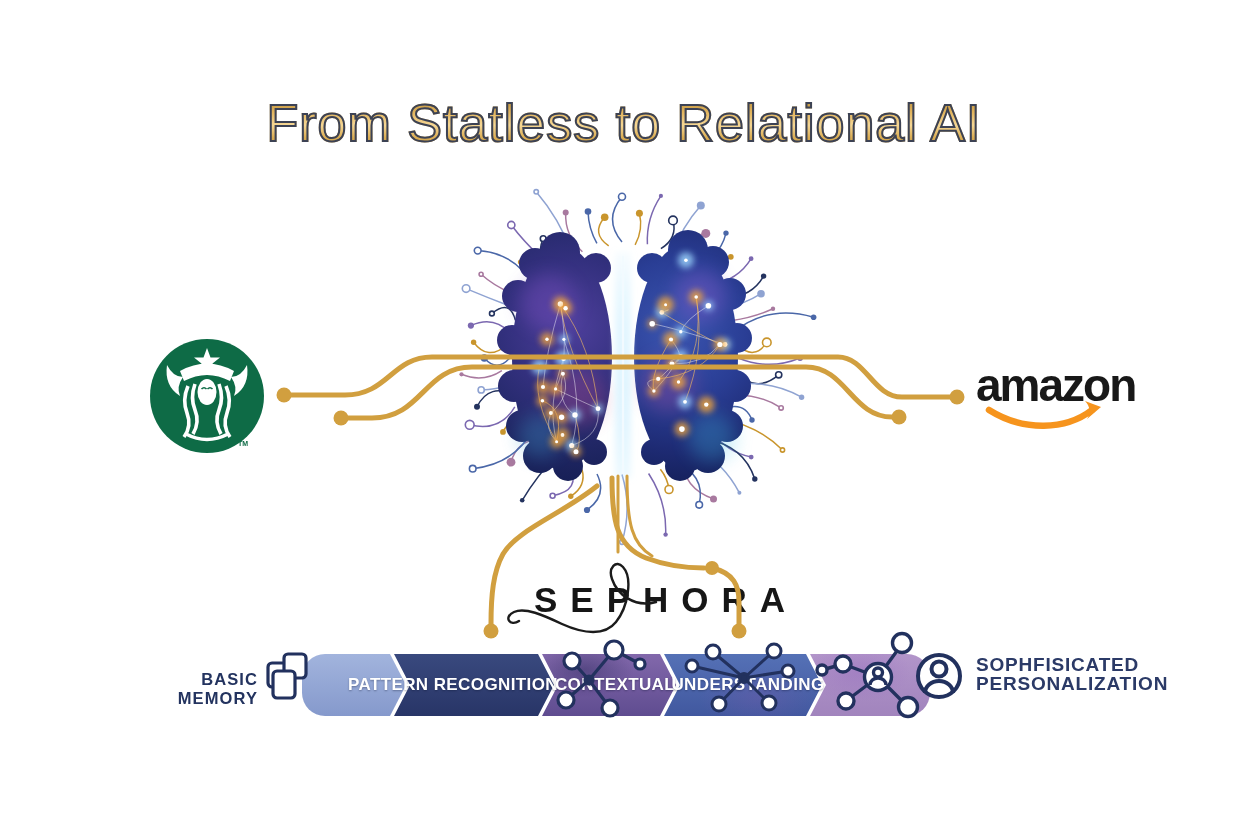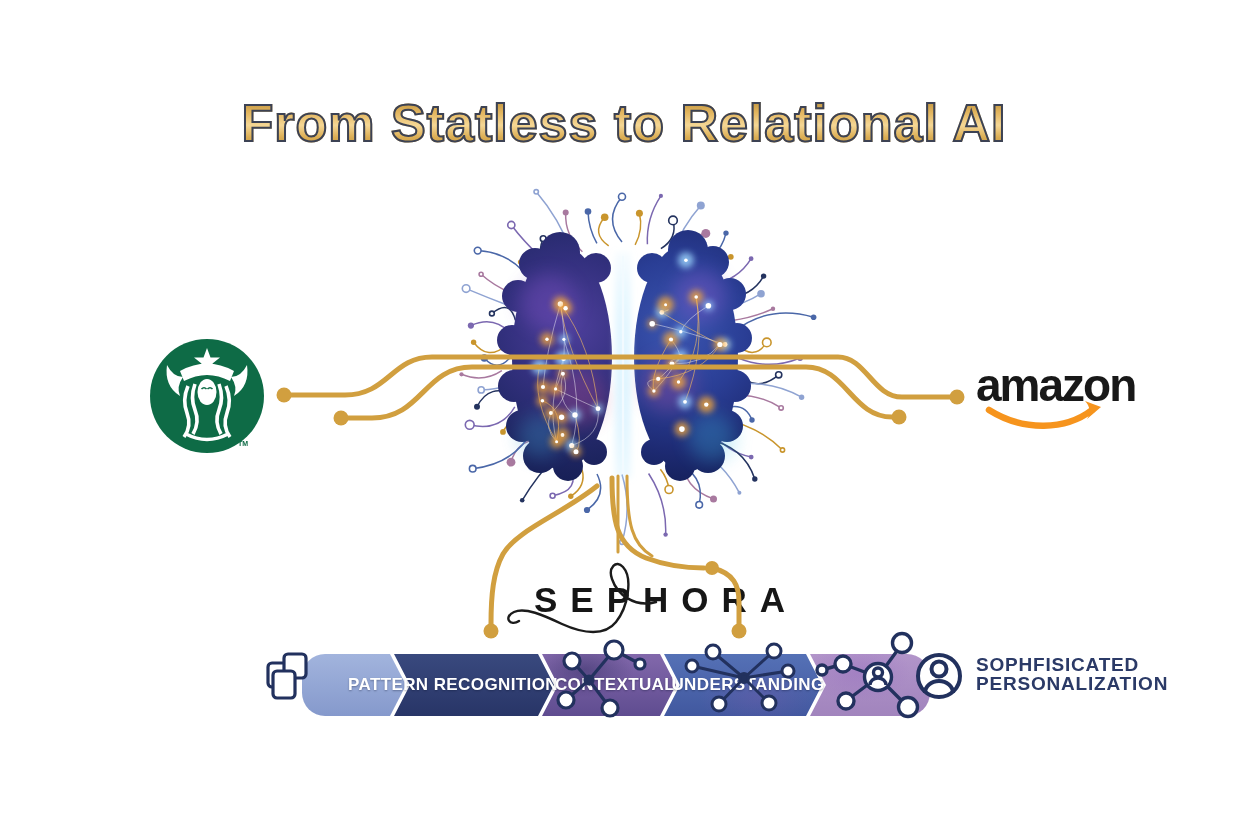--- a/index.html
+++ b/index.html
@@ -1,20 +1,20 @@
 <!DOCTYPE html>
 <html><head>
 <meta charset="utf-8">
 <style>
   html,body{margin:0;padding:0;background:#ffffff;}
   .canvas{position:relative;width:1248px;height:832px;background:#ffffff;overflow:hidden;
           font-family:"Liberation Sans",sans-serif;}
   
   .title{position:absolute;left:0;top:94px;width:100%;text-align:center;
-         font-size:52px;font-weight:700;letter-spacing:1px;line-height:1.15;
+         font-size:52px;font-weight:400;letter-spacing:1px;line-height:1.15;
          color:#d4a84b;-webkit-text-stroke:2px #3c4254;
          background:linear-gradient(180deg,#a9812f 0%,#e2b45c 30%,#f5d795 52%,#dcae54 72%,#b3883a 100%);
          -webkit-background-clip:text;background-clip:text;}
   @supports(-webkit-background-clip:text){.title{color:transparent;}}
   
   .amazon-word{position:absolute;left:976px;top:358px;font-size:46px;font-weight:700;
                letter-spacing:-2px;color:#181818;text-align:center;}
   .sephora-word{position:absolute;left:534px;top:580px;font-size:35px;font-weight:600;
                 letter-spacing:13px;color:#161616;}
   .starbucks-tm{position:absolute;left:238px;top:440px;font-size:7px;font-weight:700;color:#0e6b46;}
@@ -51,20 +51,21 @@
 <body>
 
 <div class="canvas">
 
   <div class="title">From Statless to Relational AI</div>
 
   <div class="amazon-word">amazon</div>
   <div class="sephora-word">SEPHORA</div>
   <div class="starbucks-tm">TM</div>
 
+  <div class="side-label basic-memory">BASIC MEMORY</div>
   <div class="side-label soph-line soph1">SOPHFISICATED</div>
   <div class="side-label soph-line soph2">PERSONALIZATION</div>
 
   <div class="bar">
     <div class="seg seg1"></div>
     <div class="seg segmid seg2"></div>
     <div class="seg segmid seg3"></div>
     <div class="seg segmid seg4"></div>
     <div class="seg seg5"></div>
     <span class="stage-label lbl-pattern">PATTERN RECOGNITION</span>

